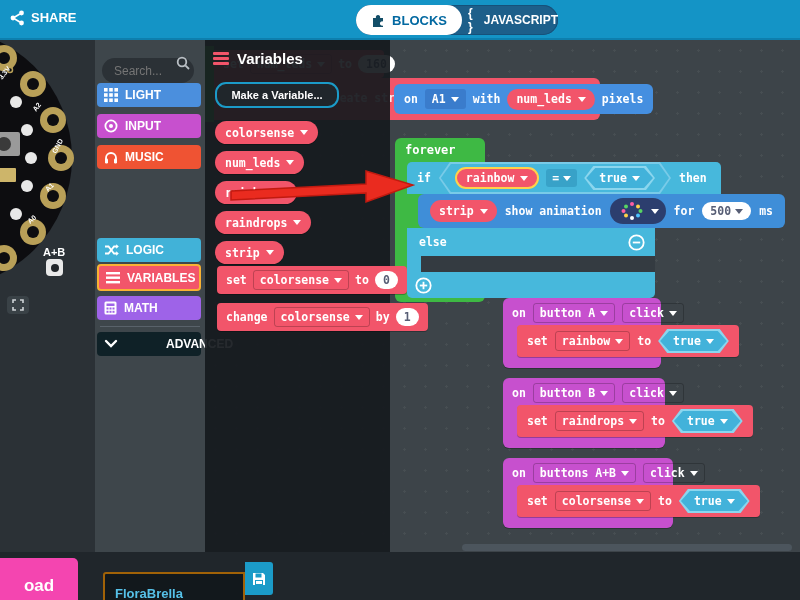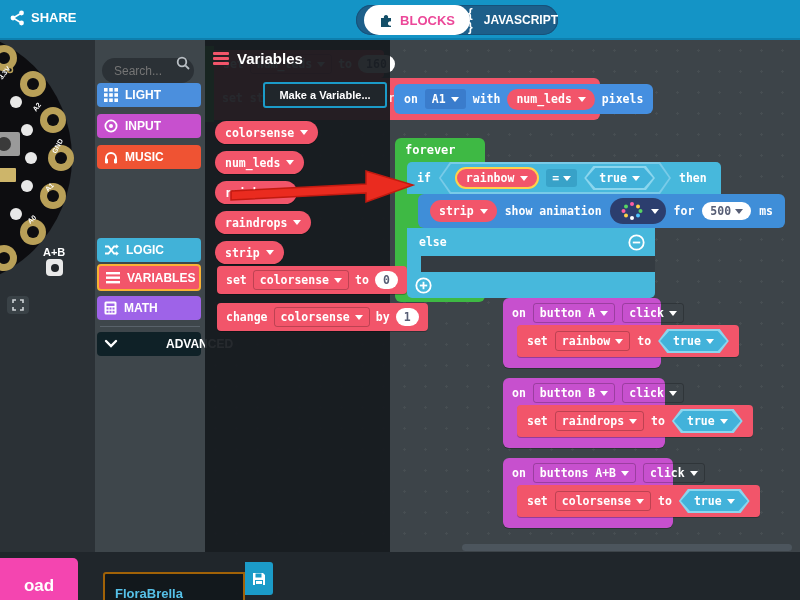--- a/index.html
+++ b/index.html
@@ -6,22 +6,22 @@
   html,body { width:800px; height:600px; overflow:hidden; }
   #app { position:relative; width:800px; height:600px; background:#3d4449;
          font-family:"Liberation Sans", sans-serif; overflow:hidden; }
   .abs { position:absolute; }
   .mono { font-family:"DejaVu Sans Mono", monospace; font-weight:bold; color:#fff; font-size:11.5px; white-space:nowrap; }
 
   
   .topbar { left:0; top:0; width:800px; height:40px; background:#1494c6; border-bottom:2px solid #0d7fae; z-index:4; }
   .share { left:10px; top:10px; display:flex; gap:6px; color:#fff; font-weight:bold; font-size:13px; cursor:pointer; }
   .tabpill { left:356px; top:5px; width:202px; height:30px; background:#1d5f8a; border-radius:16px; box-shadow:inset 0 0 0 1px #16517a; }
-  .tab-blocks { left:364px; top:5px; width:106px; height:30px; background:#ffffff; border-radius:16px;
-                display:flex; align-items:center; justify-content:center; gap:6px; color:#ec4899; font-weight:bold; font-size:13px; cursor:pointer; }
+  .tab-blocks { left:356px; top:5px; width:106px; height:30px; background:#ffffff; border-radius:16px;
+                display:flex; align-items:center; justify-content:center; gap:6px; color:#0369a1; font-weight:bold; font-size:13px; cursor:pointer; }
   .tab-js { left:468px; top:5px; width:90px; height:30px; display:flex; align-items:center; justify-content:center; gap:5px;
             color:#fff; font-weight:bold; font-size:12px; cursor:pointer; }
 
   
   .simpanel { left:0; top:40px; width:95px; height:512px; background:#2b3136; overflow:hidden; }
   .ab-label { left:43px; top:246px; color:#fff; font-weight:bold; font-size:11px; }
   .ab-btn { left:46px; top:259px; width:17px; height:17px; background:#e9e9e9; border-radius:4px;
             display:flex; align-items:center; justify-content:center; cursor:pointer; }
   .ab-btn i { display:block; width:8px; height:8px; background:#22262a; border-radius:50%; }
   .expand-btn { left:7px; top:296px; width:22px; height:18px; background:#3a4247; border-radius:4px;
@@ -51,22 +51,22 @@
                background-image:radial-gradient(rgba(255,255,255,0.05) 1px, transparent 1.4px);
                background-size:21px 21px; }
   .ws { z-index:1; }
   .hscroll { left:462px; top:544px; width:330px; height:7px; background:#4c555d; border-radius:4px; z-index:1; cursor:pointer; }
 
   
   .flyover { left:205px; top:40px; width:185px; height:512px; background:rgba(22,26,30,0.93); z-index:2; }
   .fly { z-index:3; }
   .fly-title { left:213px; top:50px; display:flex; align-items:center; gap:8px; color:#fff; font-weight:bold; font-size:15px; }
   .bars i { display:block; width:16px; height:3px; background:#f2556a; margin:2px 0; border-radius:1px; }
-  .makevar { left:215px; top:82px; width:124px; height:26px; background:#20262b; border:2px solid #1b9bc8; border-radius:3px;
-             color:#fff; font-weight:bold; font-size:11px; display:flex; align-items:center; justify-content:center; cursor:pointer;margin-left:48px; }
+  .makevar { left:215px; top:82px; width:124px; height:26px; background:#20262b; border:2px solid #1b9bc8; border-radius:11px;
+             color:#fff; font-weight:bold; font-size:11px; display:flex; align-items:center; justify-content:center; cursor:pointer; }
   .chip { left:215px; height:23px; background:#f2556a; border-radius:12px; display:inline-flex; align-items:center; gap:6px;
           padding:0 10px; cursor:pointer; box-shadow:0 1px 0 rgba(0,0,0,0.25); }
   .chip .mono { font-size:11.5px; }
 
   
   .blk { display:inline-flex; align-items:center; gap:6px; border-radius:4px; cursor:pointer; }
   .blk-pink { background:#f2556a; box-shadow:0 1px 0 rgba(0,0,0,0.25); height:28px; padding:0 9px; }
   .varbox { display:inline-flex; align-items:center; gap:5px; border:1.5px solid rgba(0,0,0,0.22); border-radius:3px;
             padding:1px 6px; height:20px; cursor:pointer; }
   .oval { background:#fff; border-radius:11px; color:#575e75; font-family:"DejaVu Sans Mono",monospace; font-weight:bold;

